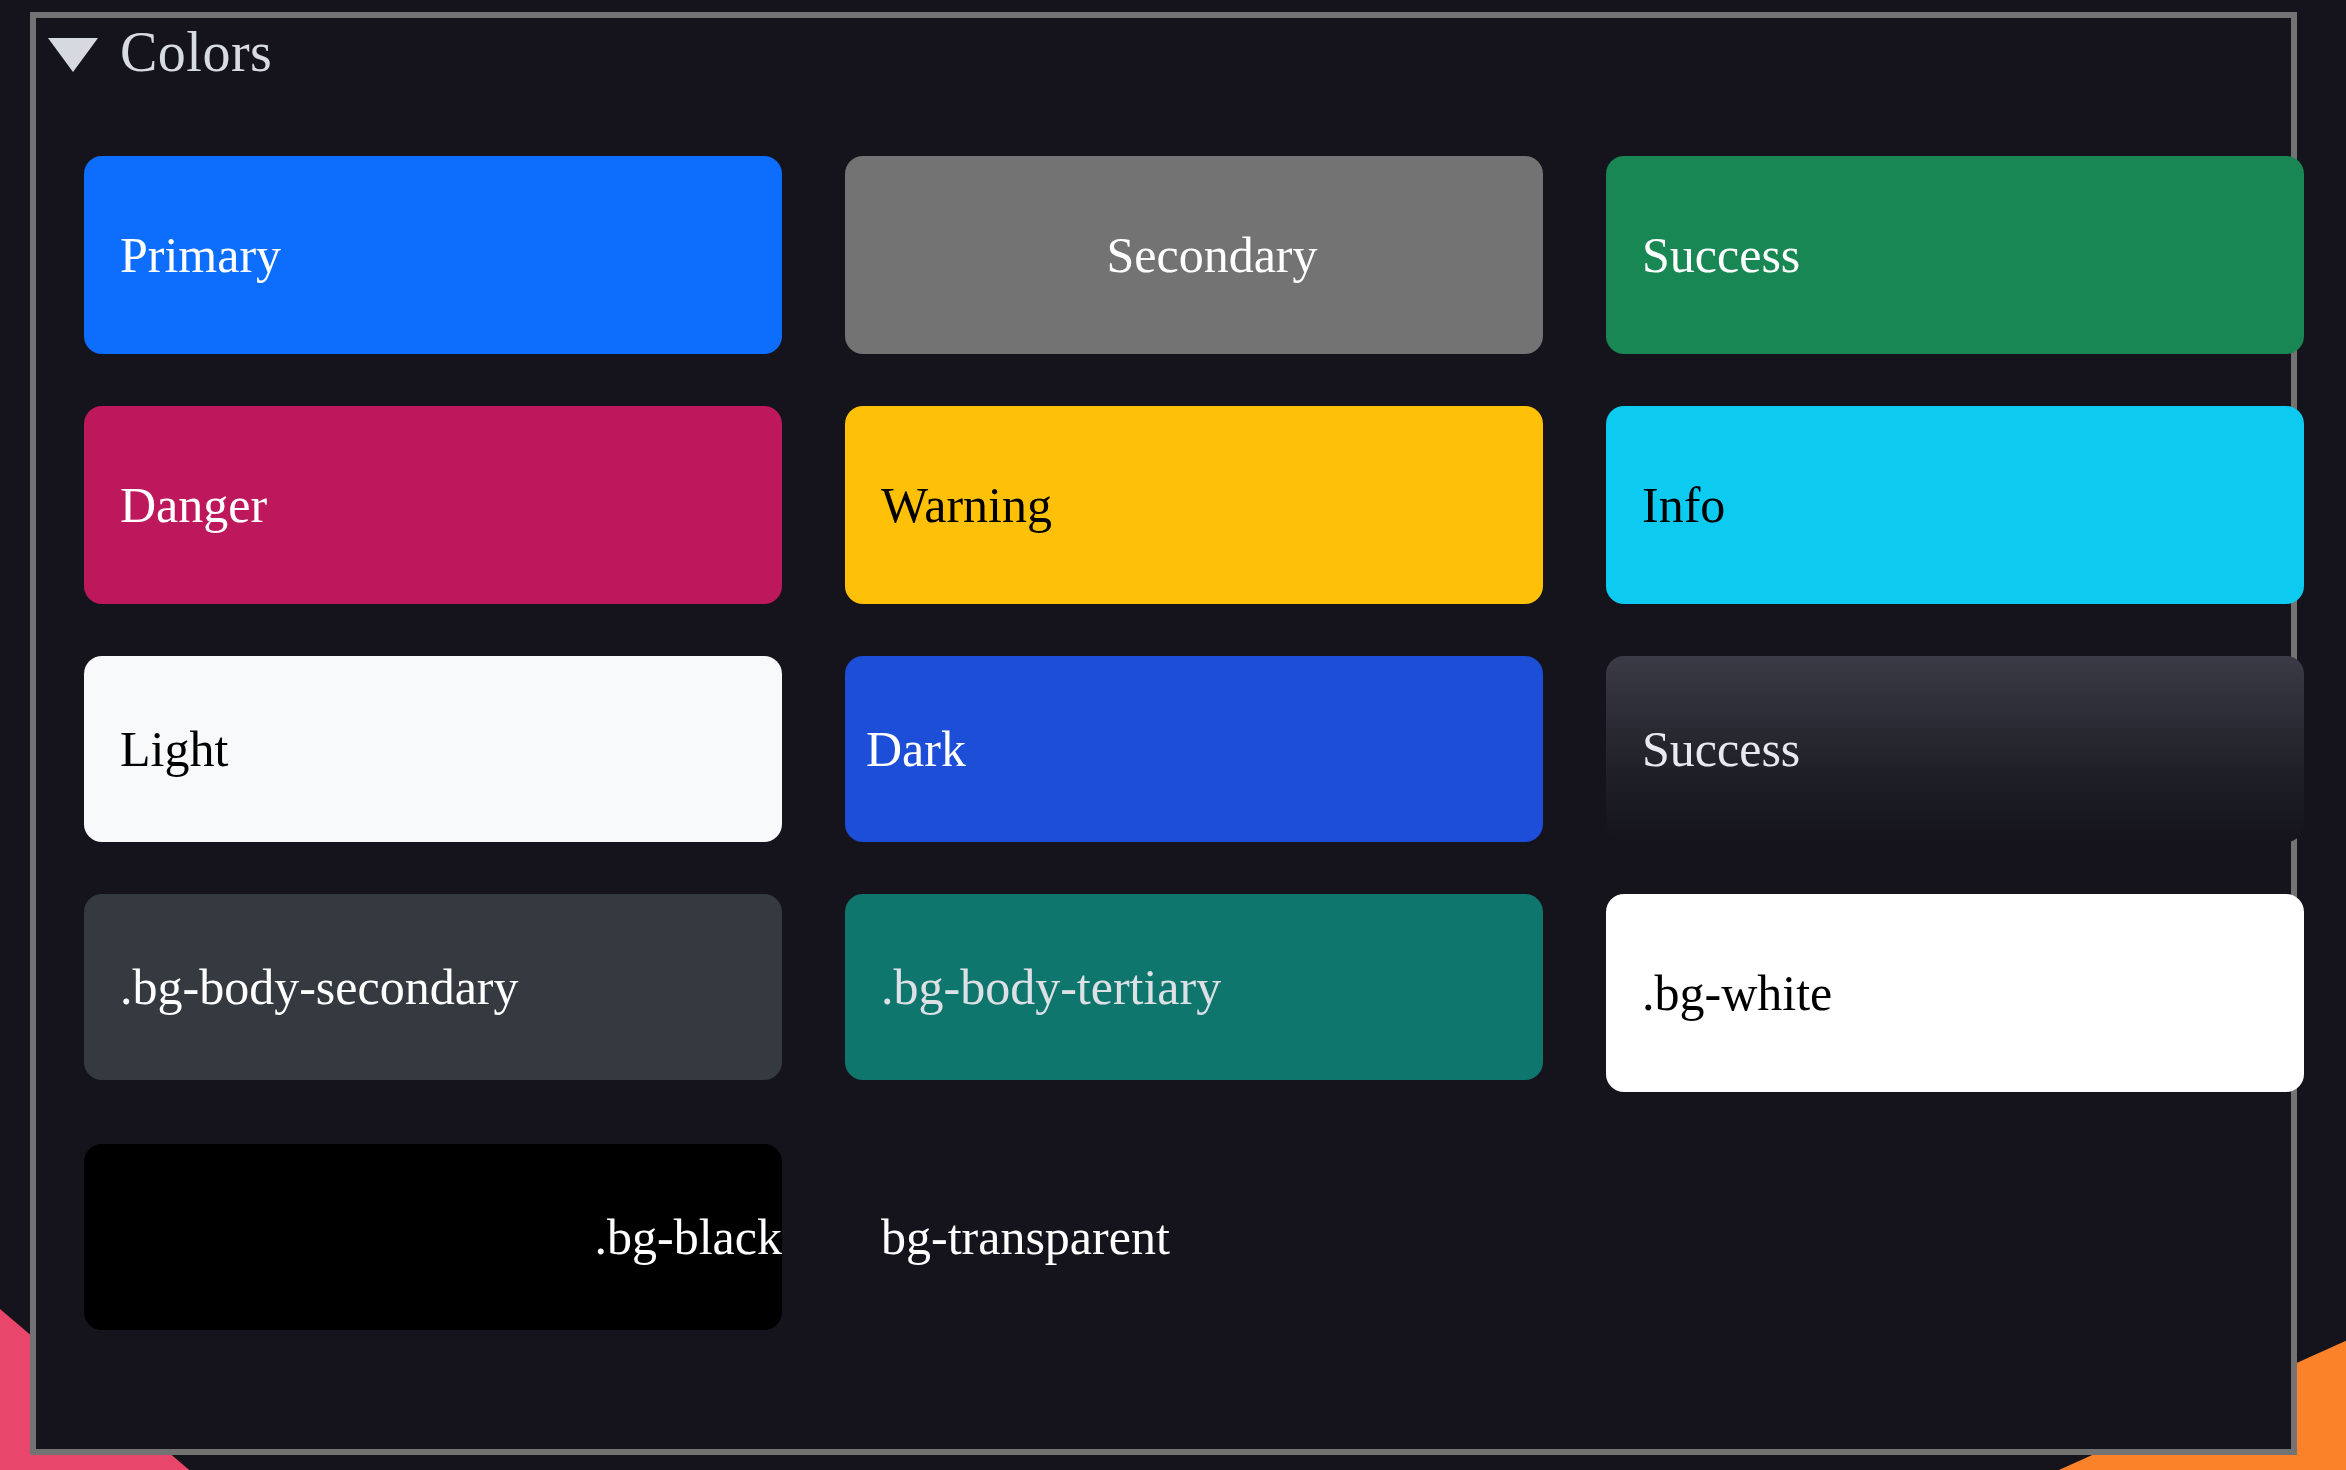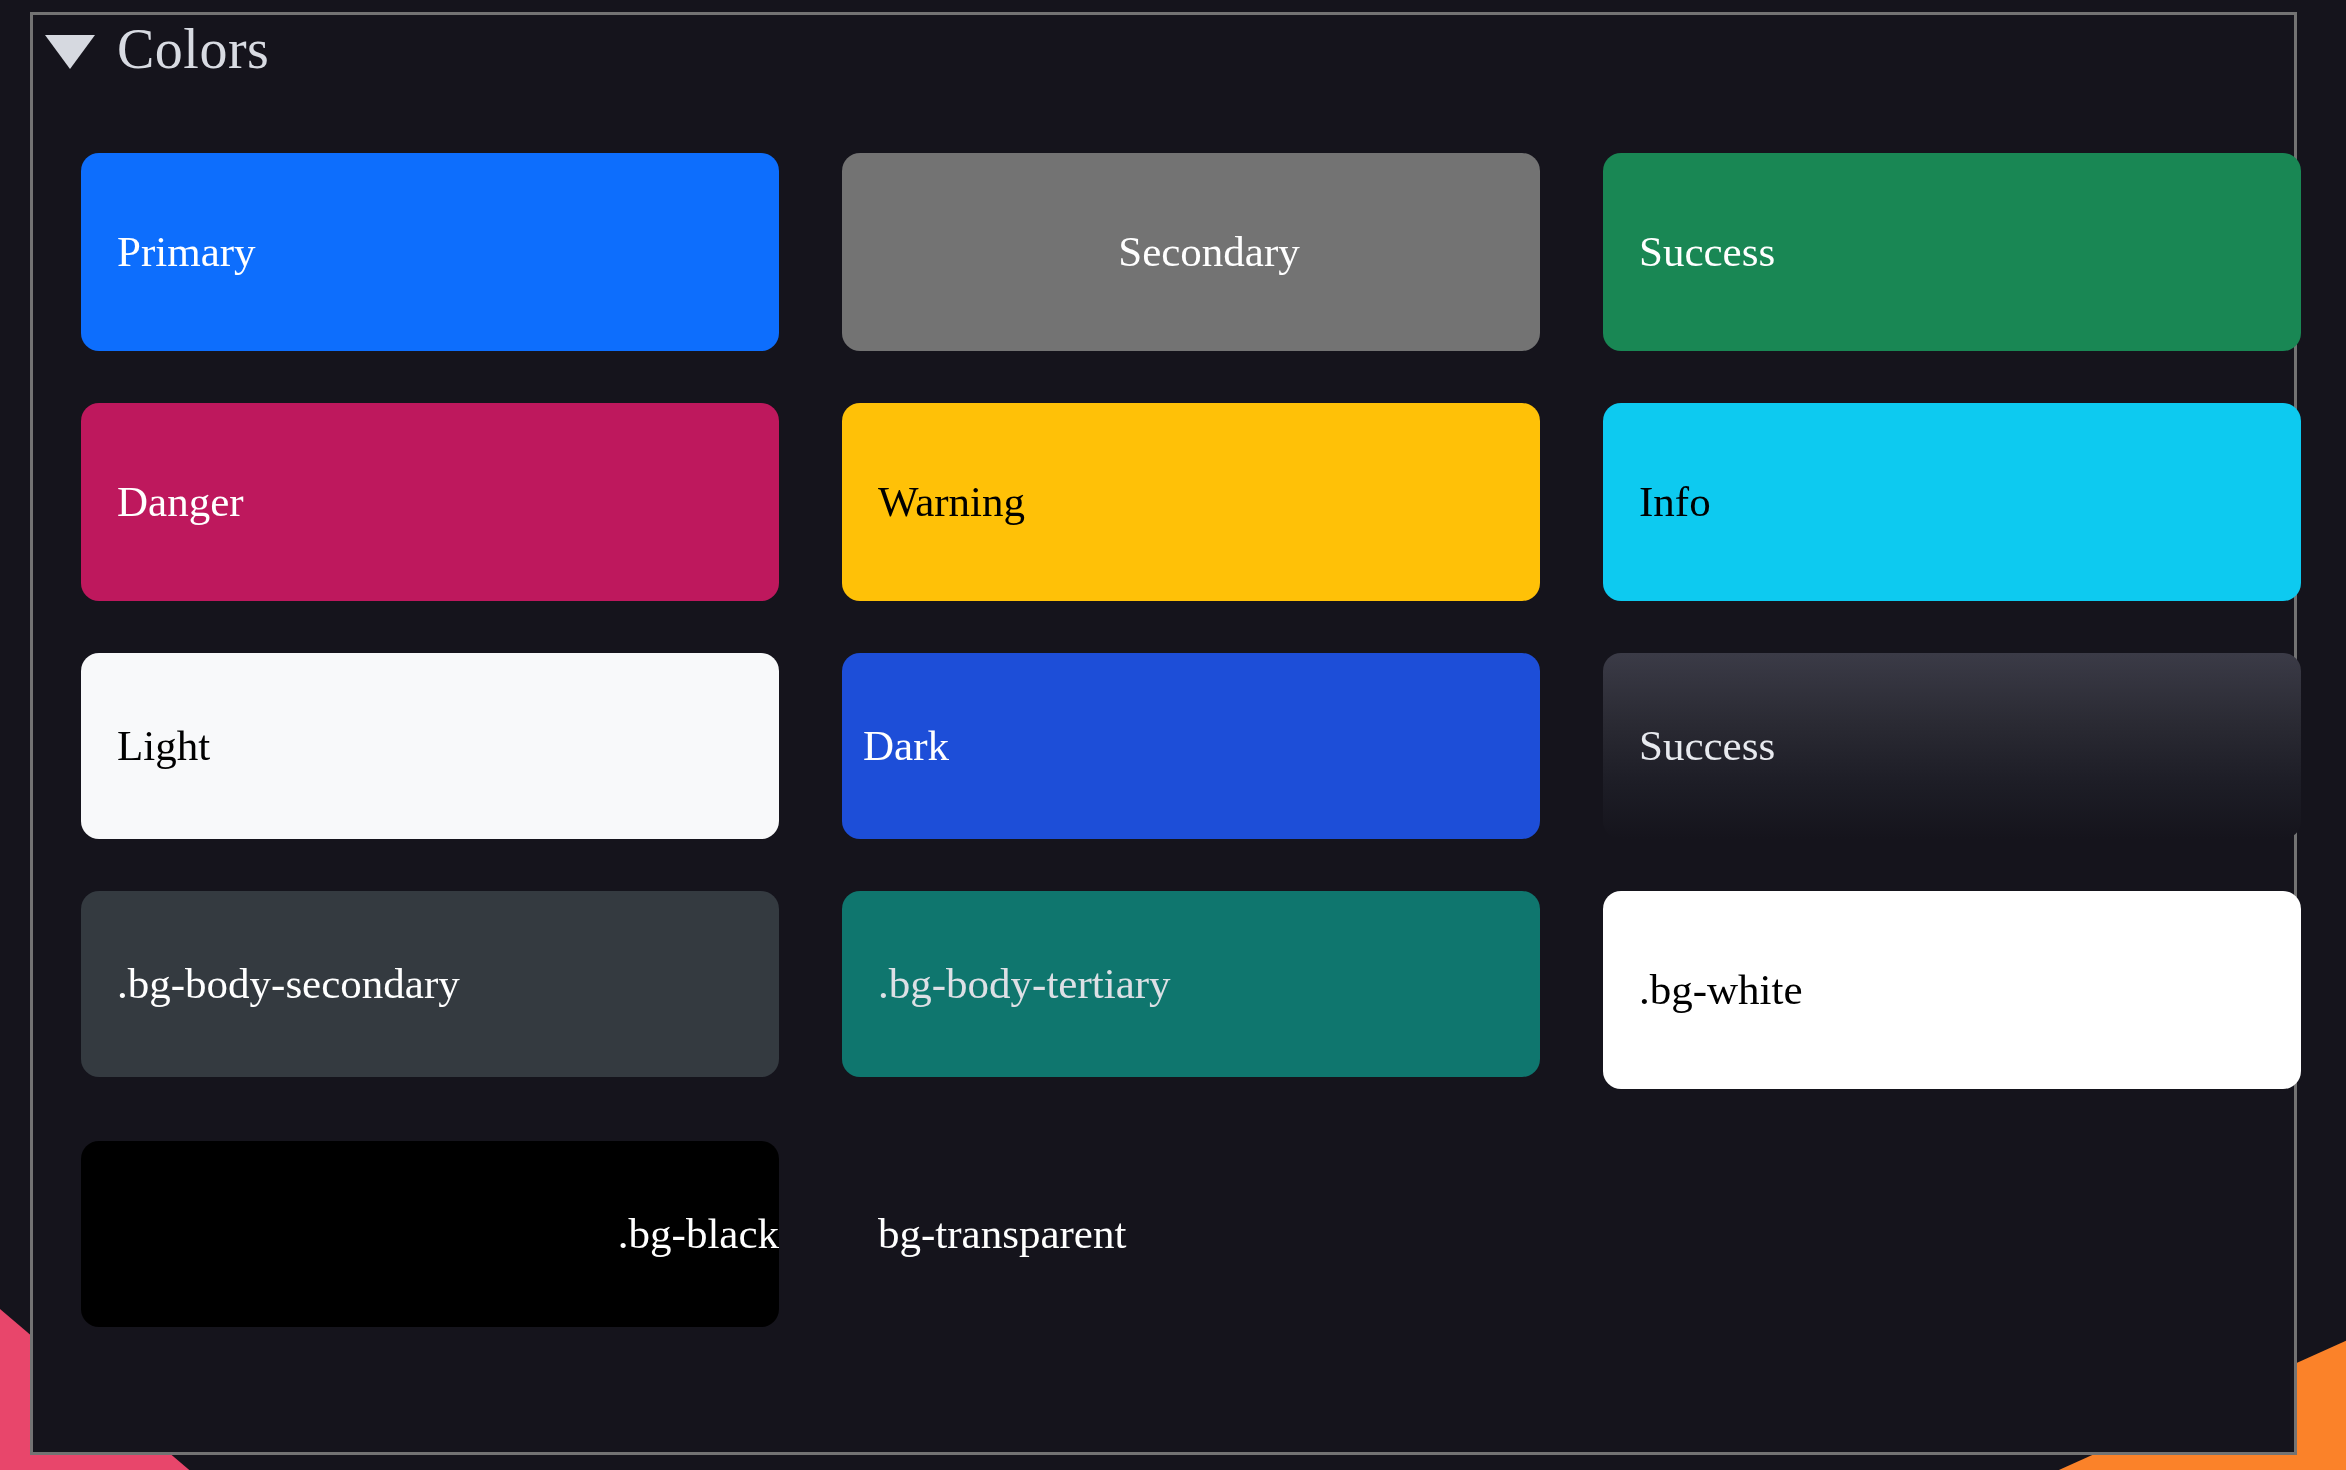--- a/index.html
+++ b/index.html
@@ -37,21 +37,21 @@
     clip-path: polygon(100% 0, 100% 100%, 0 100%);
   }
 
   
   .panel {
     position: absolute;
     left: 30px;
     top: 12px;
     width: 2267px;
     height: 1443px;
-    border: 3px solid #737373;
+    border: 6px solid #737373;
     background: #15141c;
     box-sizing: border-box;
     z-index: 1;
   }
 
   
   .section-header {
     position: absolute;
     left: 12px;
     top: 6px;
@@ -87,21 +87,21 @@
   }
   .swatch {
     height: 198px;
     border-radius: 18px;
     display: flex;
     align-items: center;
     box-sizing: border-box;
     padding-left: 36px;
   }
   .swatch-label {
-    font-size: 43px;
+    font-size: 50px;
     line-height: 1.1;
     white-space: nowrap;
   }
   
   .swatch.is-transparent {
     background: none !important;
     border-radius: 0;
   }
 </style>
 </head>

